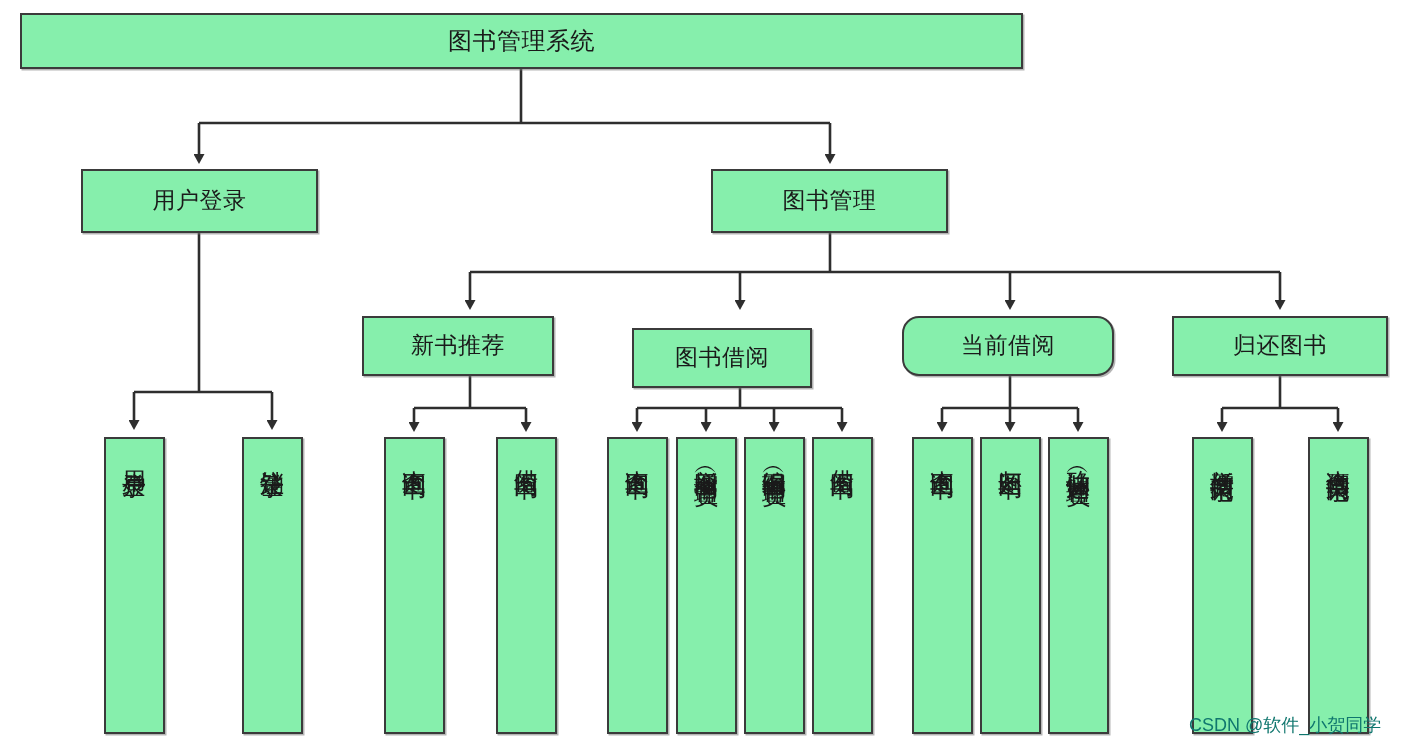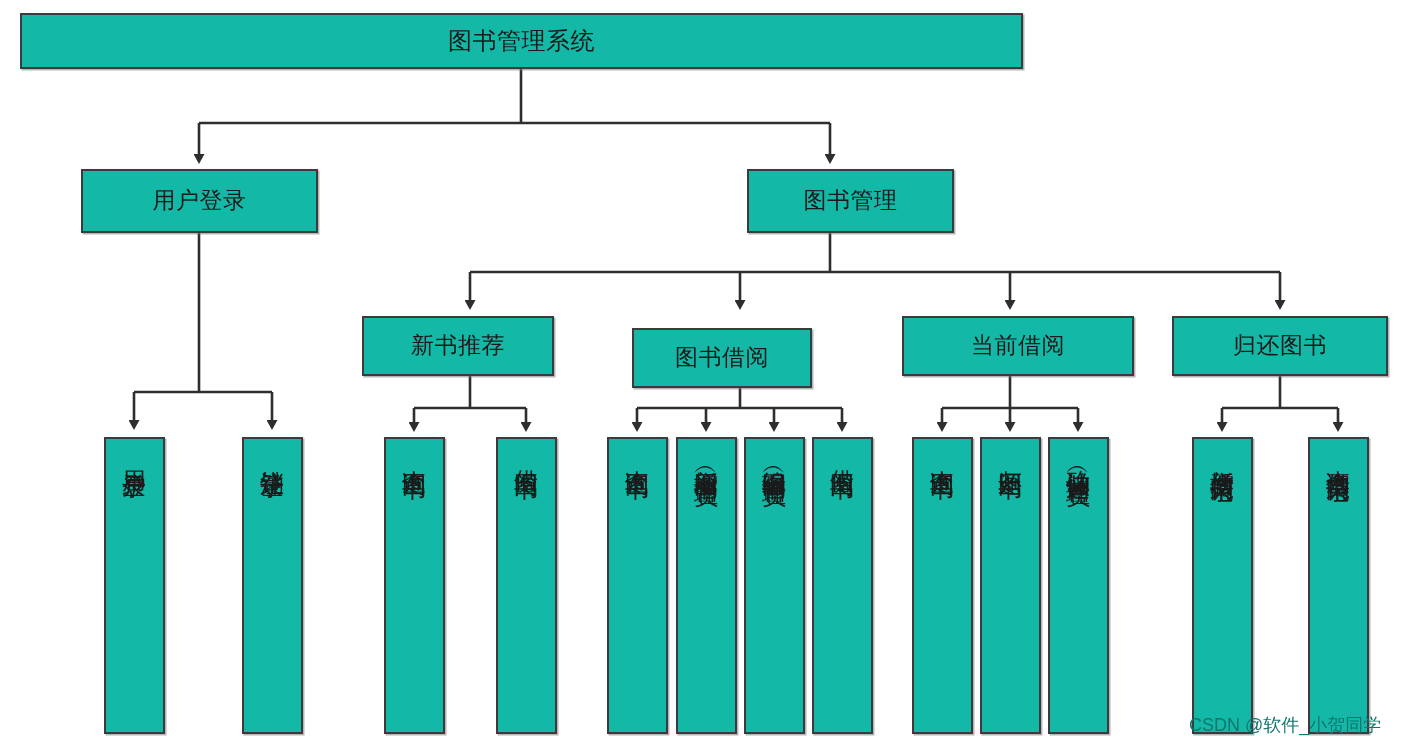--- a/index.html
+++ b/index.html
@@ -12,21 +12,21 @@
   }
   #canvas{position:relative;width:1405px;height:747px;}
 
   
   #wires{position:absolute;left:0;top:0;width:1405px;height:747px;}
 
   
   .node{
     position:absolute;
     box-sizing:border-box;
-    background:#14b8a6;
+    background:#86efac;
     border:2px solid #3b3b3b;
     box-shadow:1.5px 1.5px 0 rgba(120,120,120,.55);
     display:flex;
     align-items:center;
     justify-content:center;
     color:#1a1a1a;
   }
   .node .lbl{
     display:block;
     text-align:center;
@@ -122,31 +122,31 @@
     </g>
   </svg>
 
   <div class="node h-node" id="n-root" style="left:20px;top:13px;width:1003px;height:56px;">
     <span class="lbl">图书管理系统</span>
   </div>
 
   <div class="node h-node" style="left:81px;top:169px;width:237px;height:64px;">
     <span class="lbl">用户登录</span>
   </div>
-  <div class="node h-node" style="left:711px;top:169px;width:207px;height:64px;margin-left:36px;">
+  <div class="node h-node" style="left:711px;top:169px;width:237px;height:64px;">
     <span class="lbl">图书管理</span>
   </div>
 
   <div class="node h-node" style="left:362px;top:316px;width:192px;height:60px;">
     <span class="lbl">新书推荐</span>
   </div>
   <div class="node h-node" style="left:632px;top:328px;width:180px;height:60px;">
     <span class="lbl">图书借阅</span>
   </div>
-  <div class="node h-node" style="left:902px;top:316px;width:232px;height:60px;">
+  <div class="node h-node" style="left:902px;top:316px;width:212px;height:60px;border-radius:17px;">
     <span class="lbl">当前借阅</span>
   </div>
   <div class="node h-node" style="left:1172px;top:316px;width:216px;height:60px;">
     <span class="lbl">归还图书</span>
   </div>
 
   <div class="node v-node" style="left:104px;top:437px;width:61px;height:297px;">
     <span class="lbl">用户登录</span>
   </div>
   <div class="node v-node" style="left:242px;top:437px;width:61px;height:297px;">

